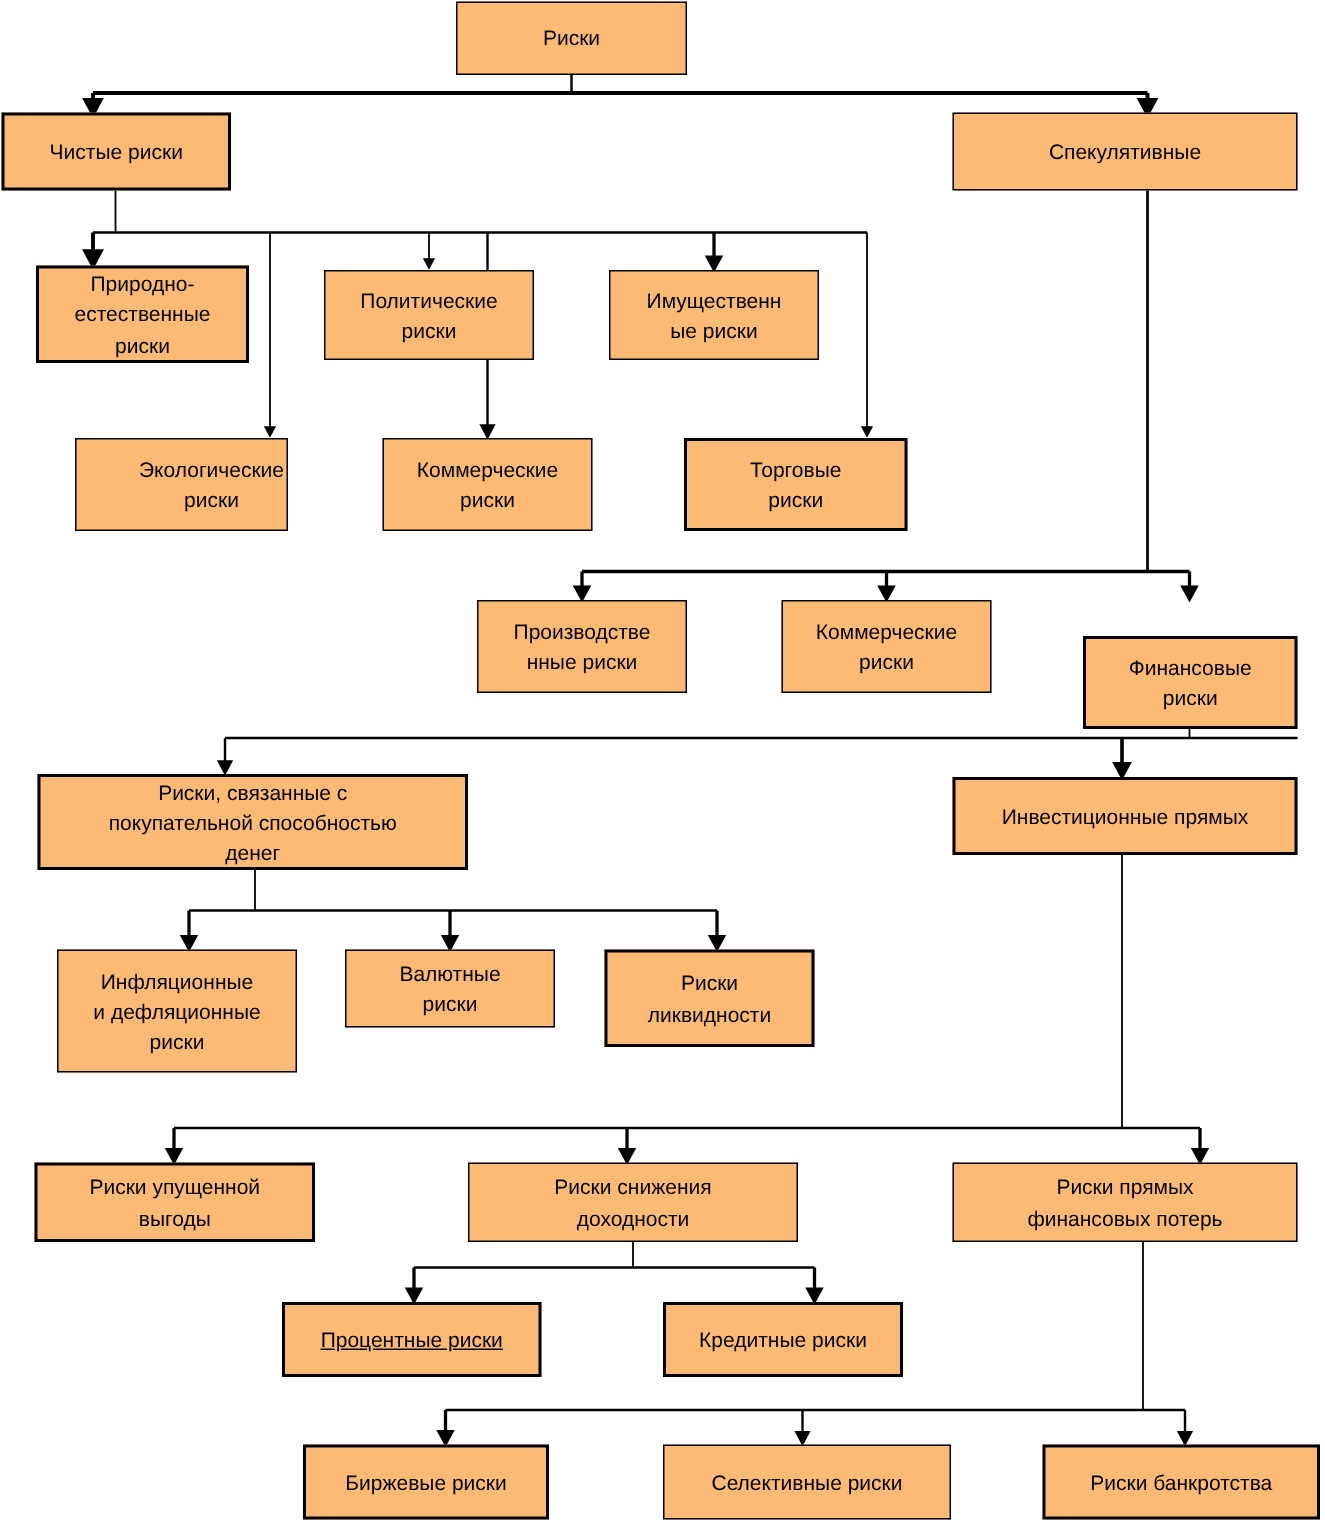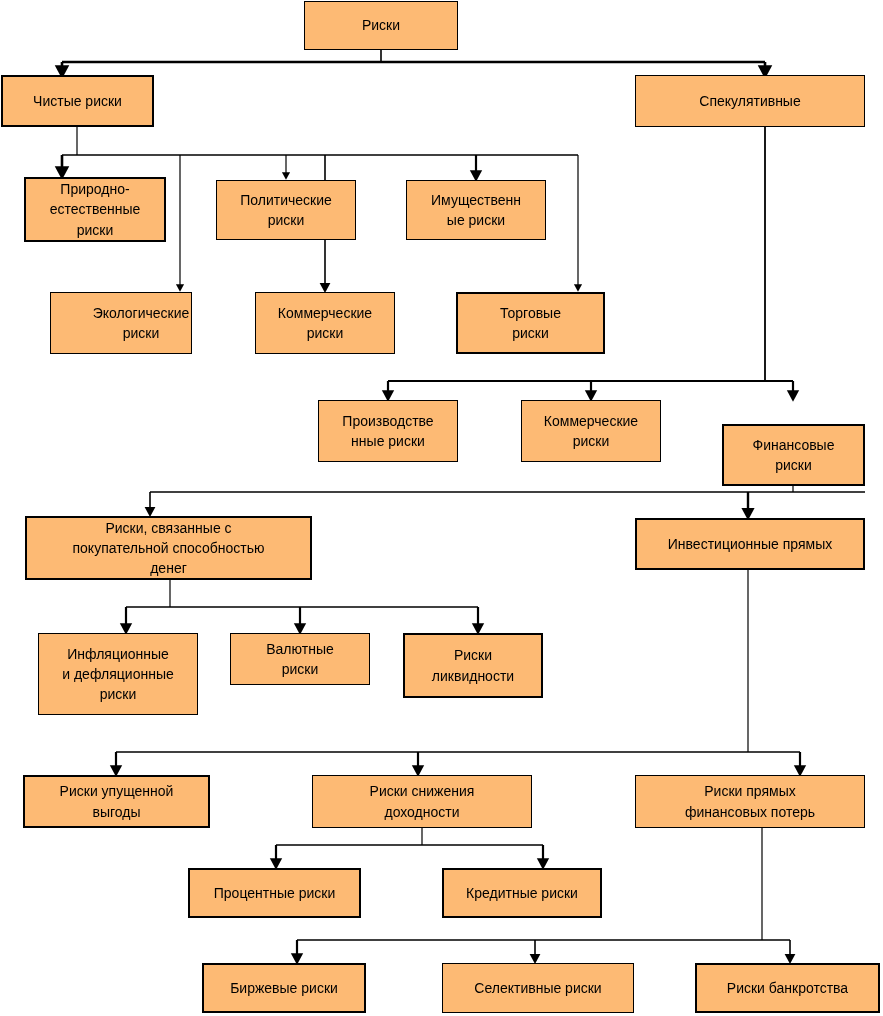--- a/index.html
+++ b/index.html
@@ -202,21 +202,21 @@
 выгоды</span>
     </div>
     <div class="node" style="left: 312px; top: 775px; width: 220px; height: 53px;">
       <span class="label">Риски снижения
 доходности</span>
     </div>
     <div class="node" style="left: 635px; top: 775px; width: 230px; height: 53px;">
       <span class="label">Риски прямых
 финансовых потерь</span>
     </div>
-    <div class="node heavy" style="left: 188px; top: 868px; width: 173px; height: 50px;">
+    <div class="node heavy" style="left: 188px; top: 868px; width: 173px; height: 50px; text-decoration: underline;">
       <span class="label">Процентные риски</span>
     </div>
     <div class="node heavy" style="left: 442px; top: 868px; width: 160px; height: 50px;">
       <span class="label">Кредитные риски</span>
     </div>
     <div class="node heavy" style="left: 202px; top: 963px; width: 164px; height: 50px;">
       <span class="label">Биржевые риски</span>
     </div>
     <div class="node" style="left: 442px; top: 963px; width: 192px; height: 50px;">
       <span class="label">Селективные риски</span>

